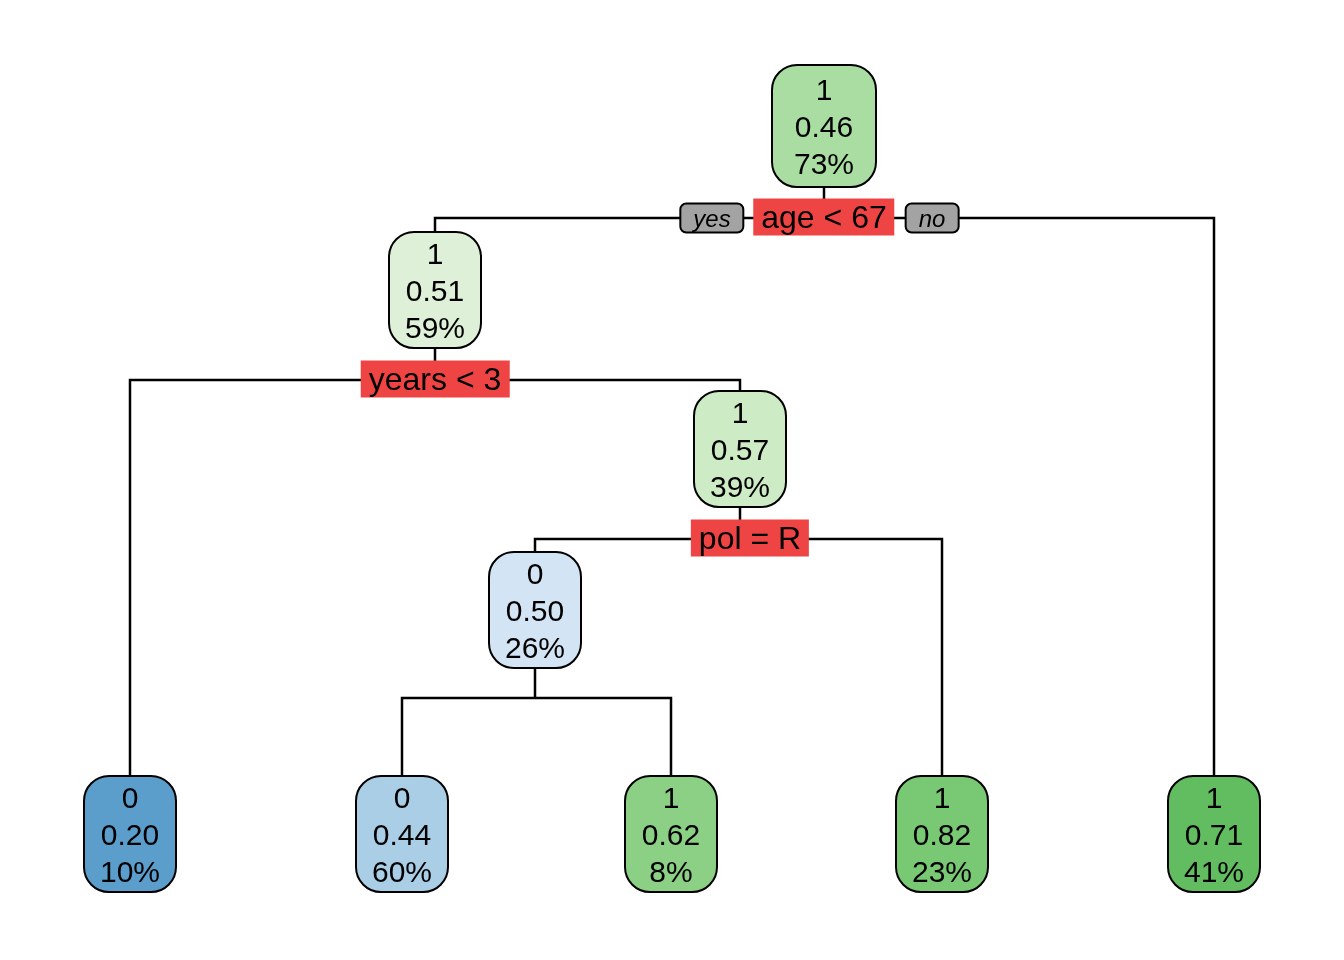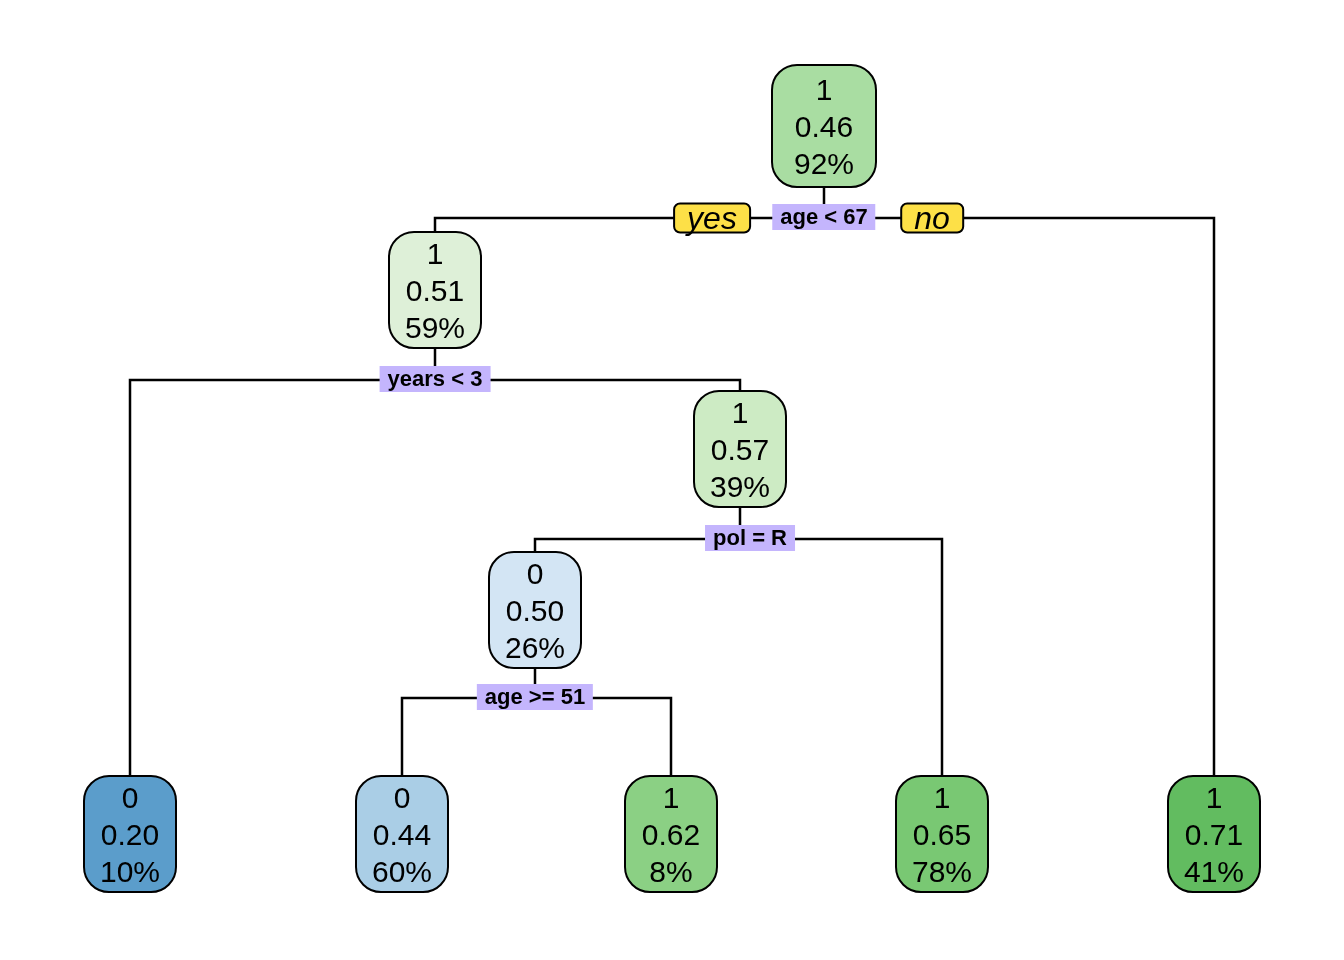--- a/index.html
+++ b/index.html
@@ -30,35 +30,35 @@
     align-items: center;
     justify-content: center;
     text-align: center;
     font-size: 30px;
     line-height: 37px;
     color: #000000;
   }
   .split-label {
     position: absolute;
     transform: translate(-50%, -50%);
-    background: #c4b5fd;
+    background: #ef4444;
     padding: 0 8px;
-    font-size: 22px;
-    font-weight: bold;
+    font-size: 32px;
+    font-weight: normal;
     color: #000000;
     white-space: nowrap;
   }
   .branch-tag {
     position: absolute;
     transform: translate(-50%, -50%);
-    background: #fde047;
+    background: #a3a3a3;
     border: 2px solid #000000;
     border-radius: 7px;
     padding: 0 12px;
-    font-size: 32px;
+    font-size: 24px;
     line-height: 27px;
     font-style: italic;
     color: #000000;
     white-space: nowrap;
   }
 </style>
 </head>
 <body>
 
 <div id="canvas">
@@ -66,21 +66,21 @@
   <svg id="branches" viewBox="0 0 1344 960" xmlns="http://www.w3.org/2000/svg">
     <path d="M824,188 L824,218 M435,231 L435,218 L1214,218 L1214,775" fill="none" stroke="#000000" stroke-width="2.5"></path>
     <path d="M435,349 L435,380 M130,775 L130,380 L740,380 L740,390" fill="none" stroke="#000000" stroke-width="2.5"></path>
     <path d="M740,508 L740,539 M535,551 L535,539 L942,539 L942,775" fill="none" stroke="#000000" stroke-width="2.5"></path>
     <path d="M535,669 L535,698 M402,775 L402,698 L671,698 L671,775" fill="none" stroke="#000000" stroke-width="2.5"></path>
   </svg>
 
   <div class="node" style="left: 771px; top: 64px; width: 106px; height: 124px; background-color: rgb(169, 221, 162);">
     <div>1</div>
     <div>0.46</div>
-    <div>92%</div>
+    <div>73%</div>
   </div>
 
   <div class="branch-tag" style="left:712px; top:218px;">yes</div>
   <div class="split-label" style="left:824px; top:217px;">age &lt; 67</div>
   <div class="branch-tag" style="left:932px; top:218px;">no</div>
 
   <div class="node" style="left: 388px; top: 231px; width: 94px; height: 118px; background-color: rgb(222, 240, 216);">
     <div>1</div>
     <div>0.51</div>
     <div>59%</div>
@@ -101,38 +101,37 @@
   </div>
 
   <div class="split-label" style="left:740px; top:538px;margin-left:10px;">pol = R</div>
 
   <div class="node" style="left: 488px; top: 551px; width: 94px; height: 118px; background-color: rgb(211, 229, 244);">
     <div>0</div>
     <div>0.50</div>
     <div>26%</div>
   </div>
 
-  <div class="split-label" style="left:535px; top:697px;">age &gt;= 51</div>
 
   <div class="node" style="left: 355px; top: 775px; width: 94px; height: 118px; background-color: rgb(170, 206, 230);">
     <div>0</div>
     <div>0.44</div>
     <div>60%</div>
   </div>
 
   <div class="node" style="left: 624px; top: 775px; width: 94px; height: 118px; background-color: rgb(139, 208, 132);">
     <div>1</div>
     <div>0.62</div>
     <div>8%</div>
   </div>
 
   <div class="node" style="left: 895px; top: 775px; width: 94px; height: 118px; background-color: rgb(121, 200, 115);">
     <div>1</div>
-    <div>0.65</div>
-    <div>78%</div>
+    <div>0.82</div>
+    <div>23%</div>
   </div>
 
   <div class="node" style="left: 1167px; top: 775px; width: 94px; height: 118px; background-color: rgb(98, 188, 96);">
     <div>1</div>
     <div>0.71</div>
     <div>41%</div>
   </div>
 
 </div>
 

